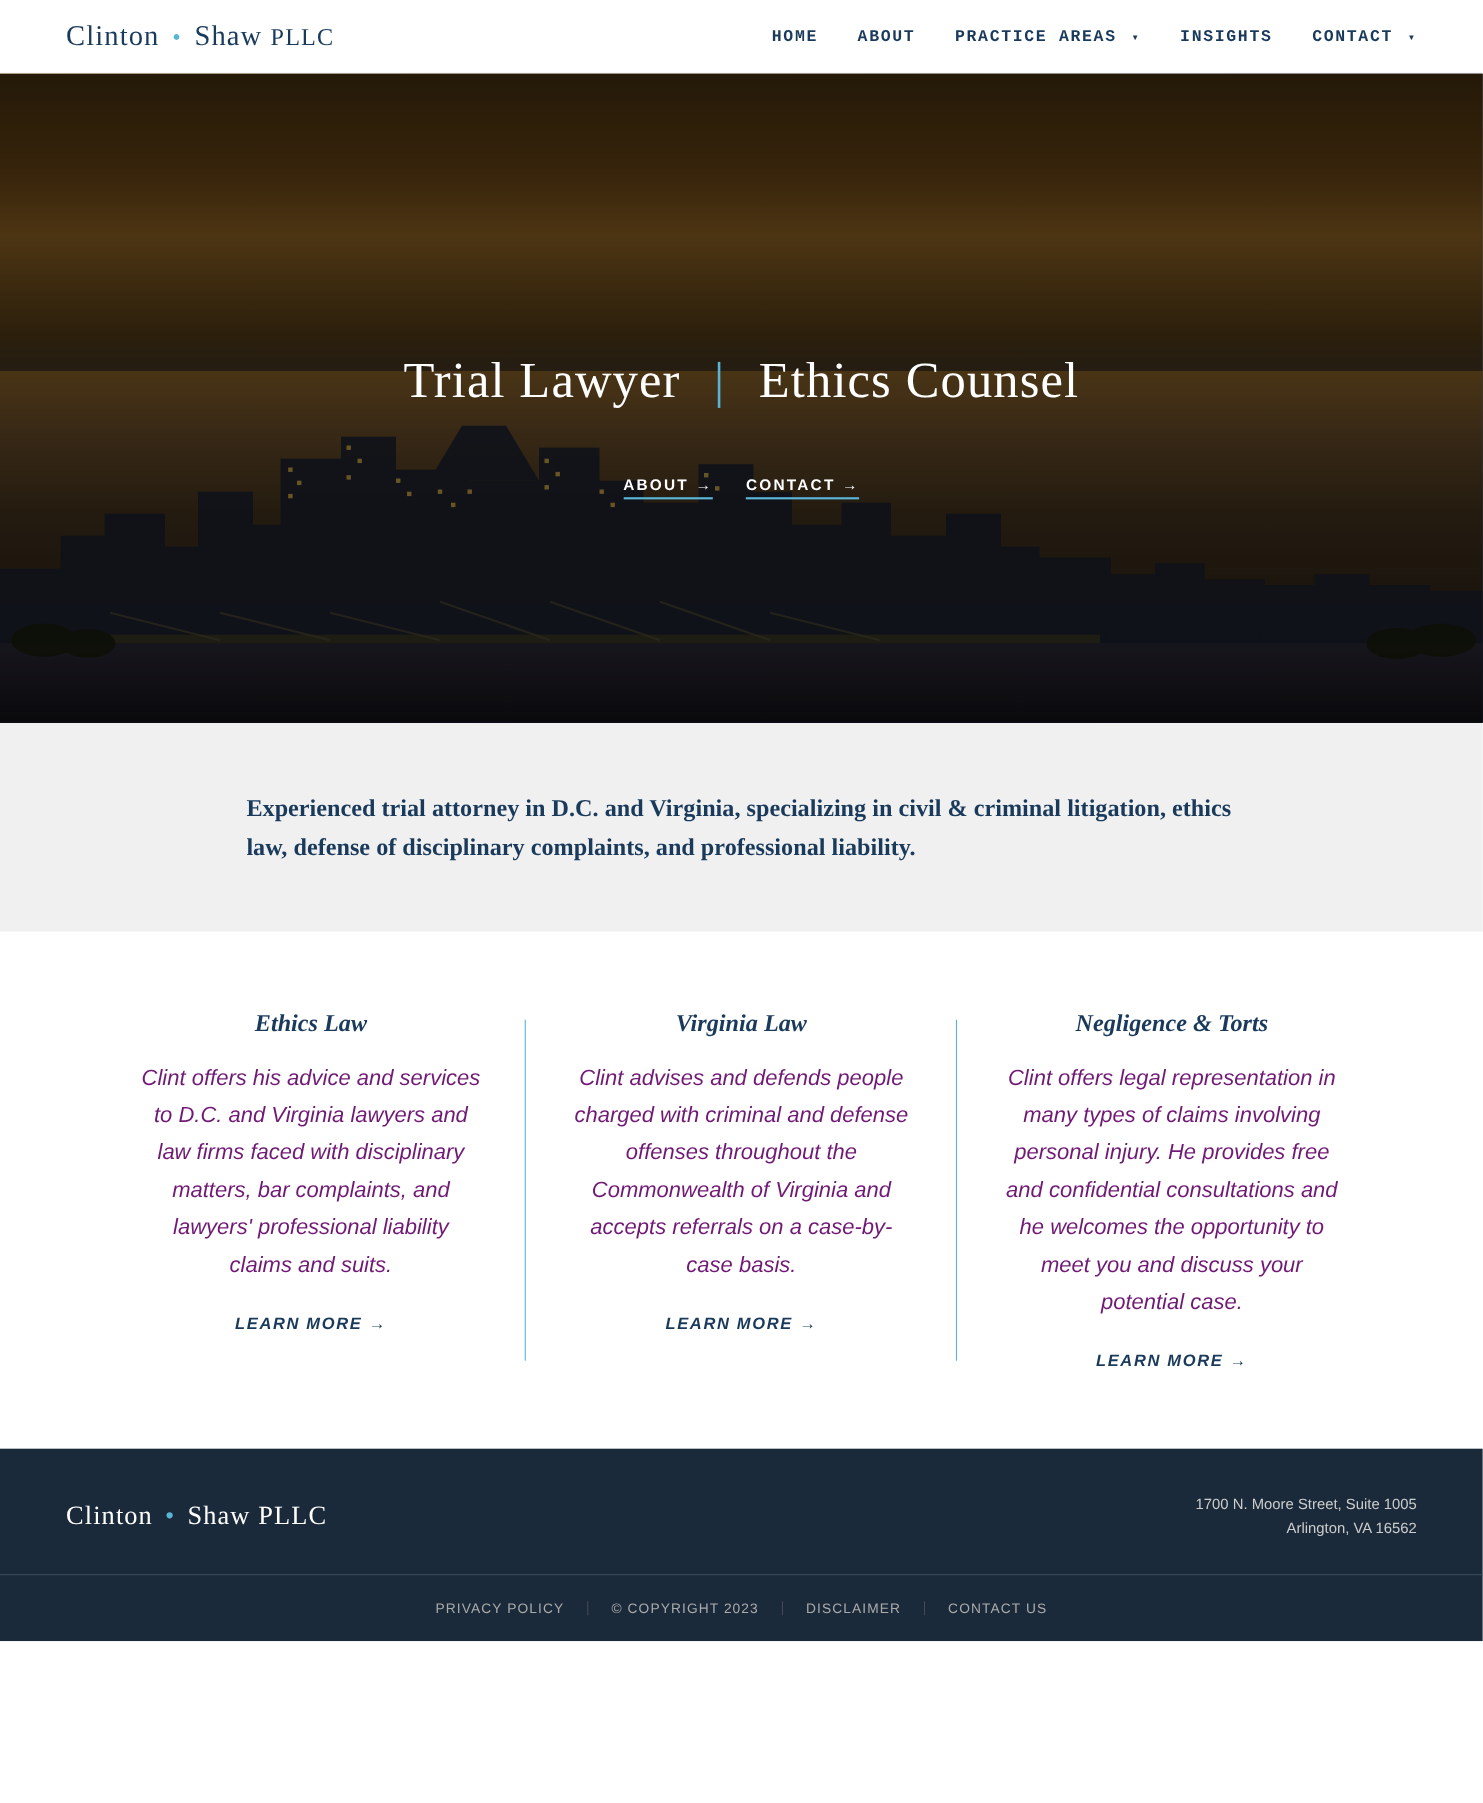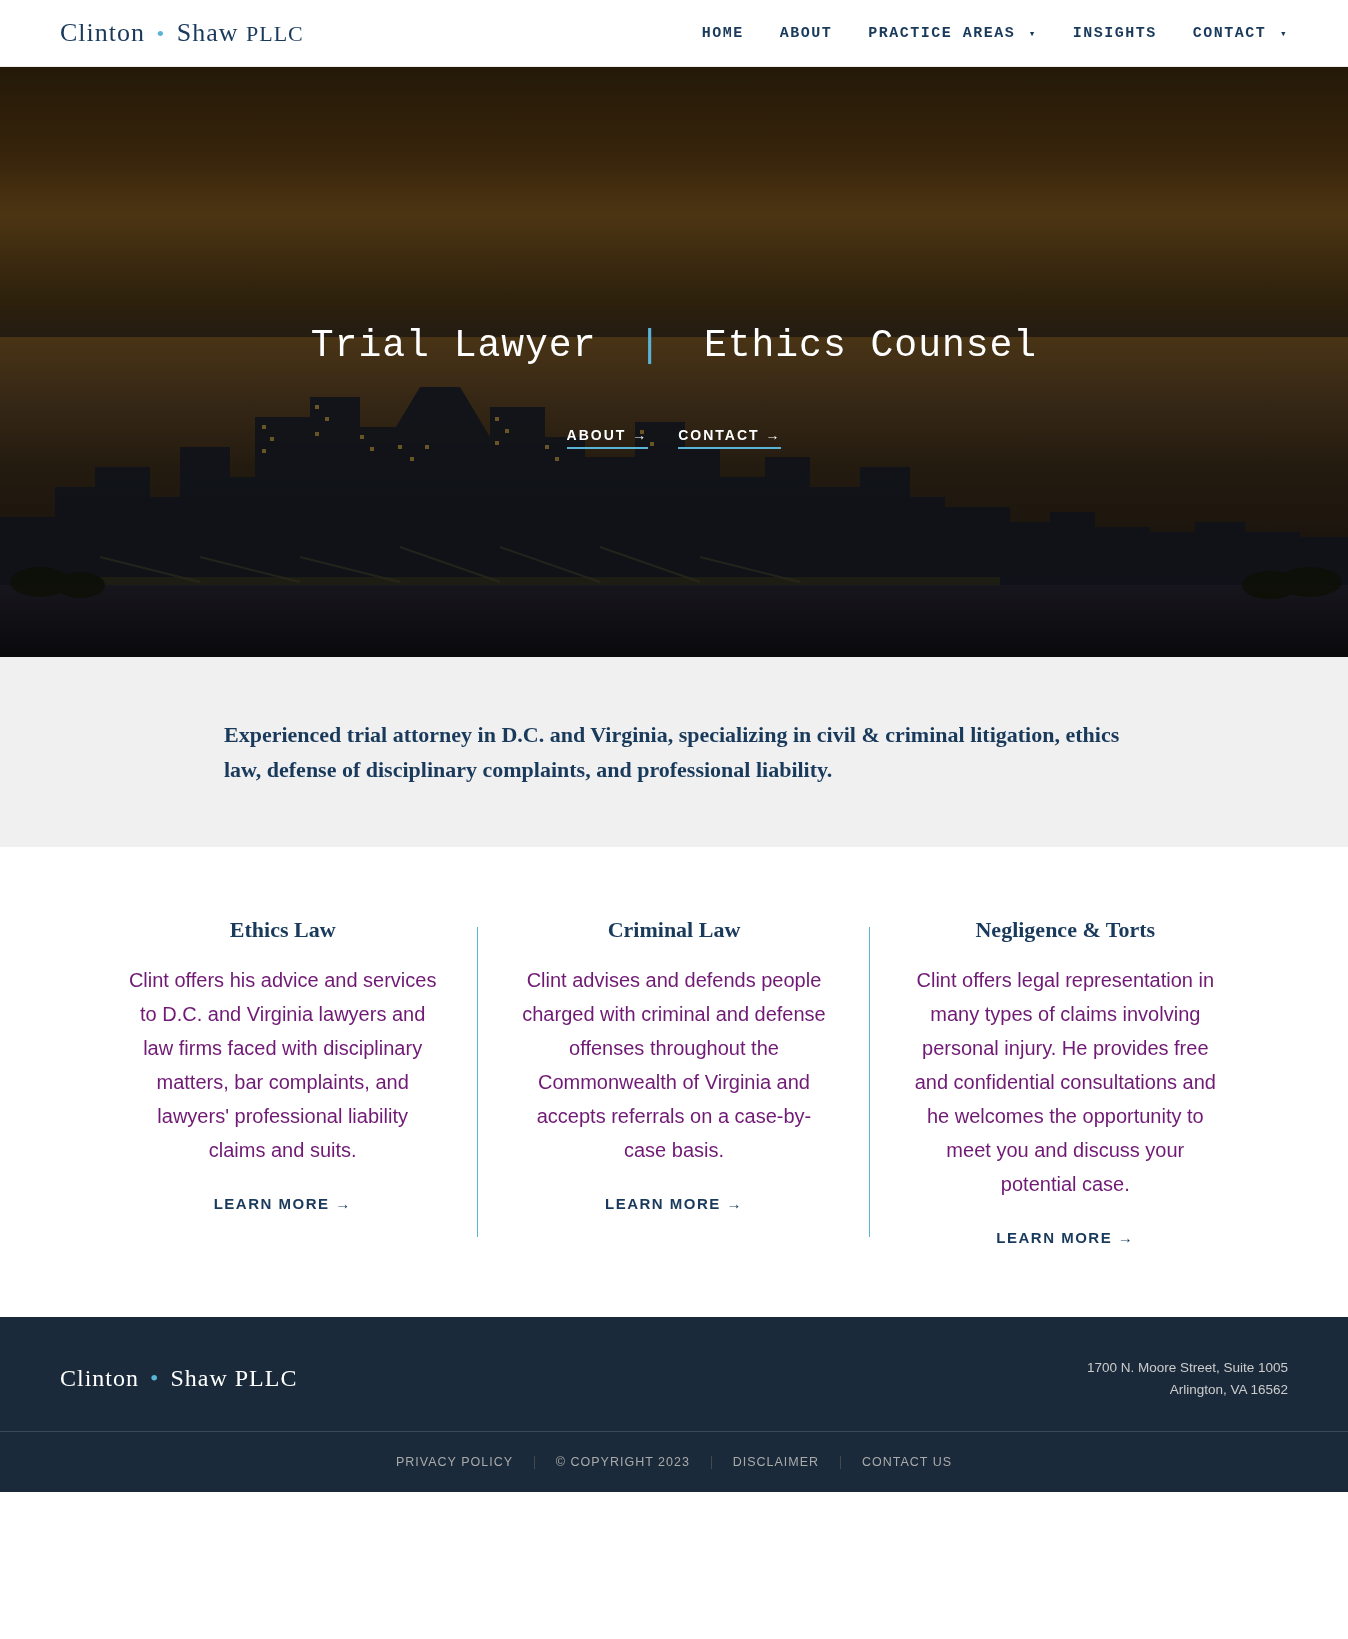--- a/index.html
+++ b/index.html
@@ -85,22 +85,22 @@
       position: relative;
       z-index: 2;
       display: flex;
       flex-direction: column;
       align-items: center;
       justify-content: center;
       height: 100%;
       text-align: center;
     }
     .hero-tagline {
-      font-family: Liberation Mono, monospace;
-      font-size: 38px;
+      font-family: Liberation Serif, serif;
+      font-size: 46px;
       color: #fff;
       font-weight: 400;
       letter-spacing: 1px;
       margin-bottom: 60px;
       margin-top: 48px;
     }
     .hero-tagline .divider {
       color: #5ab4d6;
       margin: 0 18px;
       font-weight: 300;
@@ -134,20 +134,21 @@
       line-height: 1.6;
       max-width: 900px;
       margin: 0 auto;
     }
 
     
     .practice-section {
       display: flex;
       padding: 70px 87px;
       background: #fff;
+      font-style: italic;
     }
     .practice-col {
       flex: 1;
       text-align: center;
       padding: 0 40px;
       position: relative;
     }
     .practice-col:not(:last-child)::after {
       content: '';
       position: absolute;
@@ -378,21 +379,21 @@
   <p class="intro-text">Experienced trial attorney in D.C. and Virginia, specializing in civil &amp; criminal litigation, ethics law, defense of disciplinary complaints, and professional liability.</p>
 </section>
 
 <section class="practice-section">
   <div class="practice-col">
     <h3 class="practice-title">Ethics Law</h3>
     <p class="practice-desc">Clint offers his advice and services to D.C. and Virginia lawyers and law firms faced with disciplinary matters, bar complaints, and lawyers' professional liability claims and suits.</p>
     <a class="learn-more">LEARN MORE →</a>
   </div>
   <div class="practice-col">
-    <h3 class="practice-title">Criminal Law</h3>
+    <h3 class="practice-title">Virginia Law</h3>
     <p class="practice-desc">Clint advises and defends people charged with criminal and defense offenses throughout the Commonwealth of Virginia and accepts referrals on a case-by-case basis.</p>
     <a class="learn-more">LEARN MORE →</a>
   </div>
   <div class="practice-col">
     <h3 class="practice-title">Negligence &amp; Torts</h3>
     <p class="practice-desc">Clint offers legal representation in many types of claims involving personal injury. He provides free and confidential consultations and he welcomes the opportunity to meet you and discuss your potential case.</p>
     <a class="learn-more">LEARN MORE →</a>
   </div>
 </section>
 

